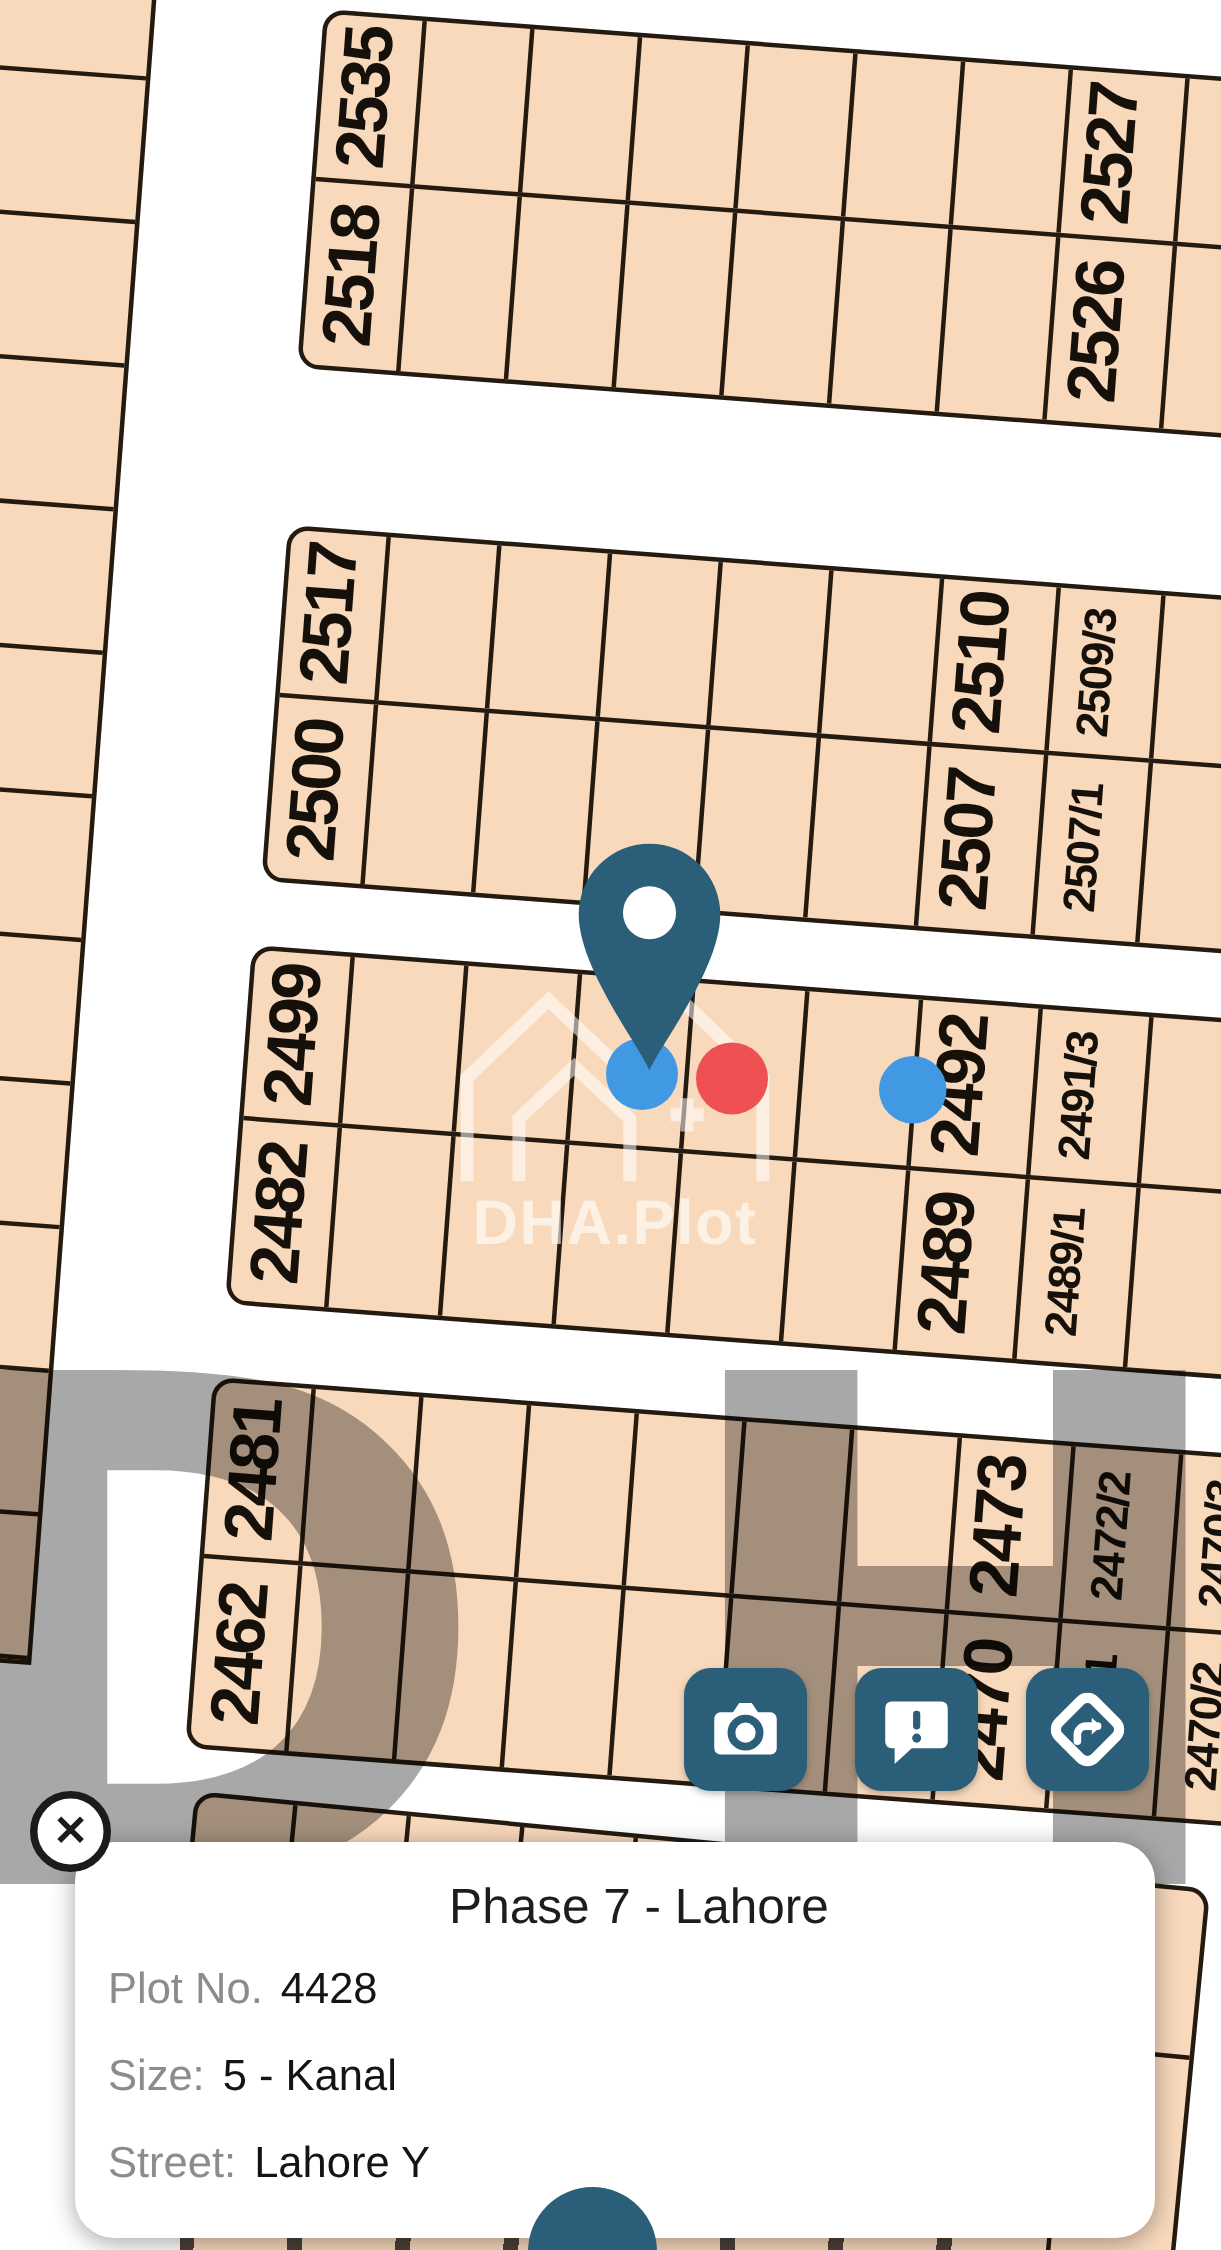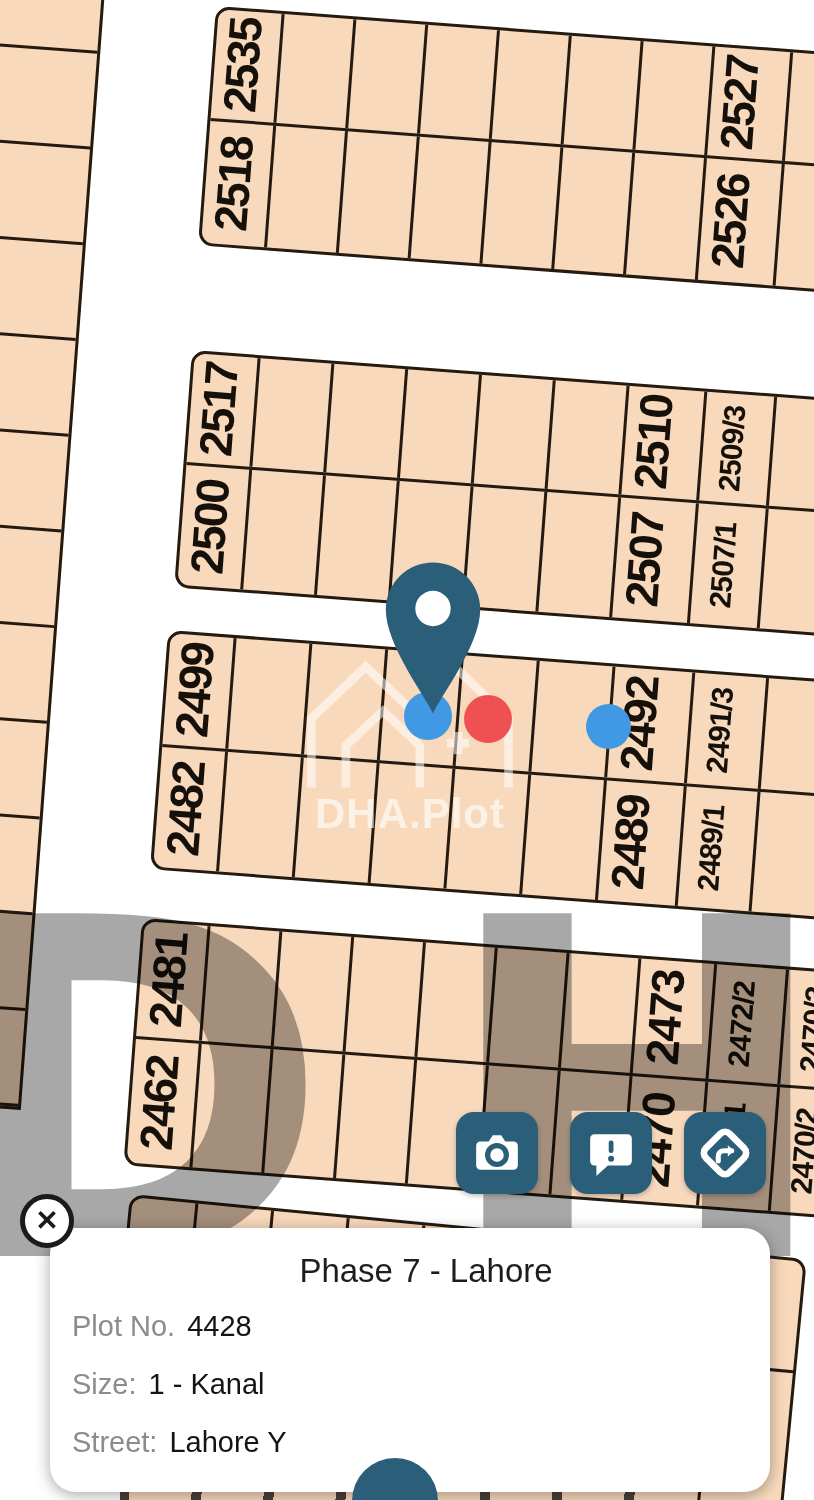--- a/index.html
+++ b/index.html
@@ -316,21 +316,21 @@
     <div class="fields">
       <div class="frow">
         <div class="fpair left">
           <span class="flabel">Plot No.</span>
           <span class="fvalue">4428</span>
         </div>
       </div>
       <div class="frow">
         <div class="fpair">
           <span class="flabel">Size:</span>
-          <span class="fvalue">1 - Kanal</span>
+          <span class="fvalue">5 - Kanal</span>
         </div>
       </div>
       <div class="frow">
         <div class="fpair left">
           <span class="flabel">Street:</span>
           <span class="fvalue">Lahore Y</span>
         </div>
       </div>
     </div>
   </div>

